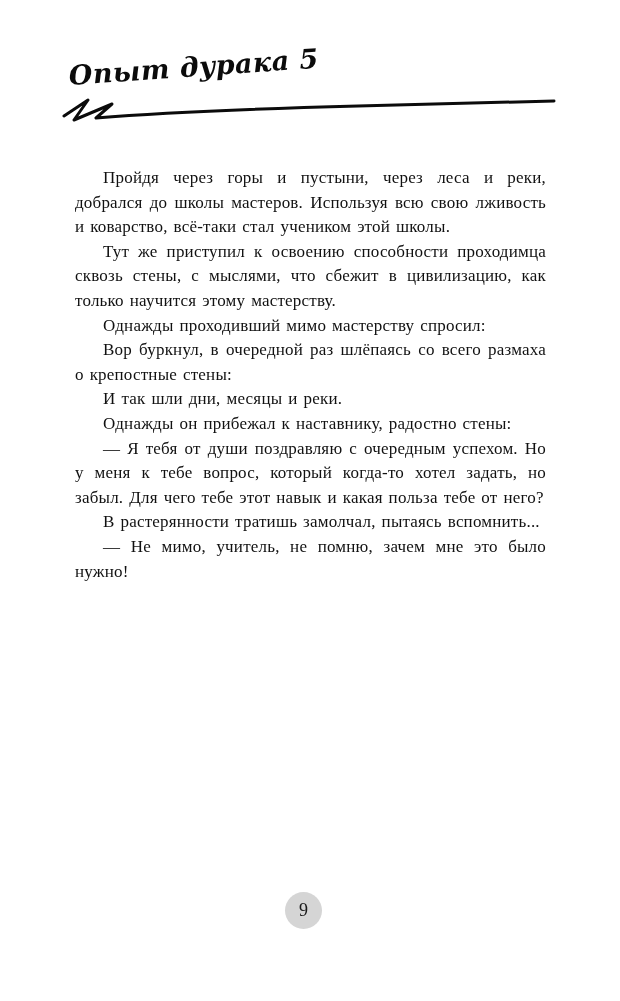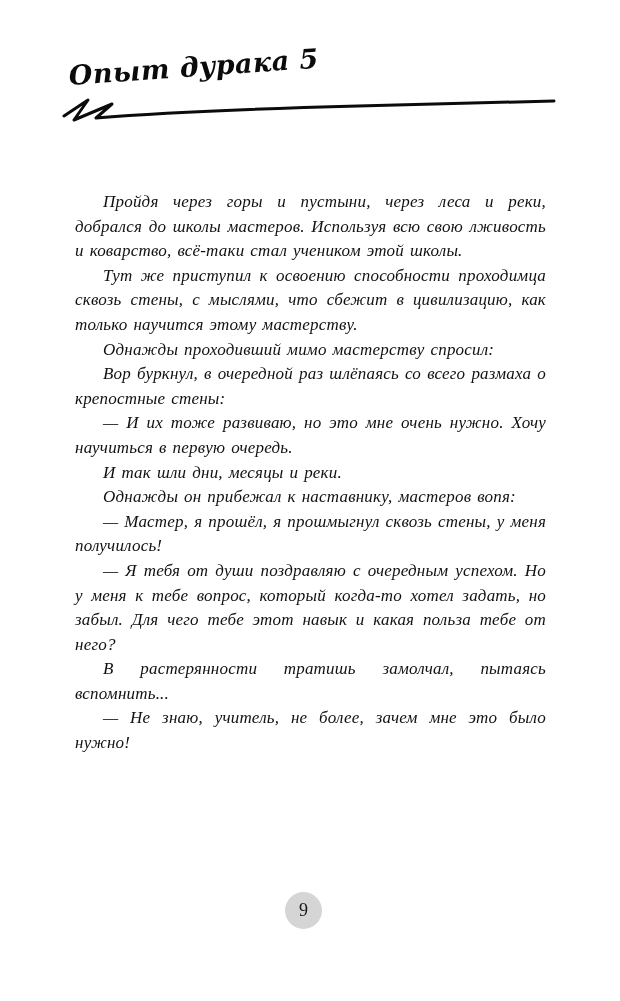--- a/index.html
+++ b/index.html
@@ -42,28 +42,26 @@
   .underline-stroke {
     position: absolute;
     left: -12px;
     top: 32px;
   }
   .body-text {
     position: absolute;
     left: 75px;
     top: 166px;
     width: 471px;
-    font-style: italic;
     font-size: 17px;
     line-height: 24.6px;
     text-align: justify;
     letter-spacing: 0.2px;
     word-spacing: 1.5px;
     hyphens: auto;
-    margin-top: 24px;
     -webkit-hyphens: auto;
   }
   .body-text p {
     margin: 0;
     padding: 0;
     text-indent: 28px;
   }
   .page-number-badge {
     position: absolute;
     left: 285px;
@@ -93,26 +91,24 @@
     <svg class="underline-stroke" width="502" height="36" viewBox="0 0 502 36" aria-hidden="true">
       <path d="M6,24 L30,8 L16,28 L54,12 L38,26 C100,21 190,17 300,14 C380,12 440,11 496,9" fill="none" stroke="#0b0b0b" stroke-width="3" stroke-linecap="round" stroke-linejoin="round"></path>
     </svg>
   </div>
 
   <div class="body-text" lang="ru">
     <p>Пройдя через горы и пустыни, через леса и реки, добрался до школы мастеров. Используя всю свою лживость и коварство, всё-таки стал учеником этой школы.</p>
     <p>Тут же приступил к освоению способности проходимца сквозь стены, с мыслями, что сбежит в цивилизацию, как только научится этому мастерству.</p>
     <p>Однажды проходивший мимо мастерству спросил:</p>
     <p>Вор буркнул, в очередной раз шлёпаясь со всего размаха о крепостные стены:</p>
-    <p>— И их тоже развиваю, но это мне очень нужно. Хочу научиться в первую очередь.</p>
     <p>И так шли дни, месяцы и реки.</p>
-    <p>Однажды он прибежал к наставнику, мастеров вопя:</p>
-    <p>— Мастер, я прошёл, я прошмыгнул сквозь стены, у меня получилось!</p>
+    <p>Однажды он прибежал к наставнику, радостно стены:</p>
     <p>— Я тебя от души поздравляю с очередным успехом. Но у меня к тебе вопрос, который когда-то хотел задать, но забыл. Для чего тебе этот навык и какая польза тебе от него?</p>
     <p>В растерянности тратишь замолчал, пытаясь вспомнить...</p>
-    <p>— Не знаю, учитель, не более, зачем мне это было нужно!</p>
+    <p>— Не мимо, учитель, не помню, зачем мне это было нужно!</p>
   </div>
 
   <div class="page-number-badge">
     <span class="page-number">9</span>
   </div>
 
 </div>
 
 </body></html>

